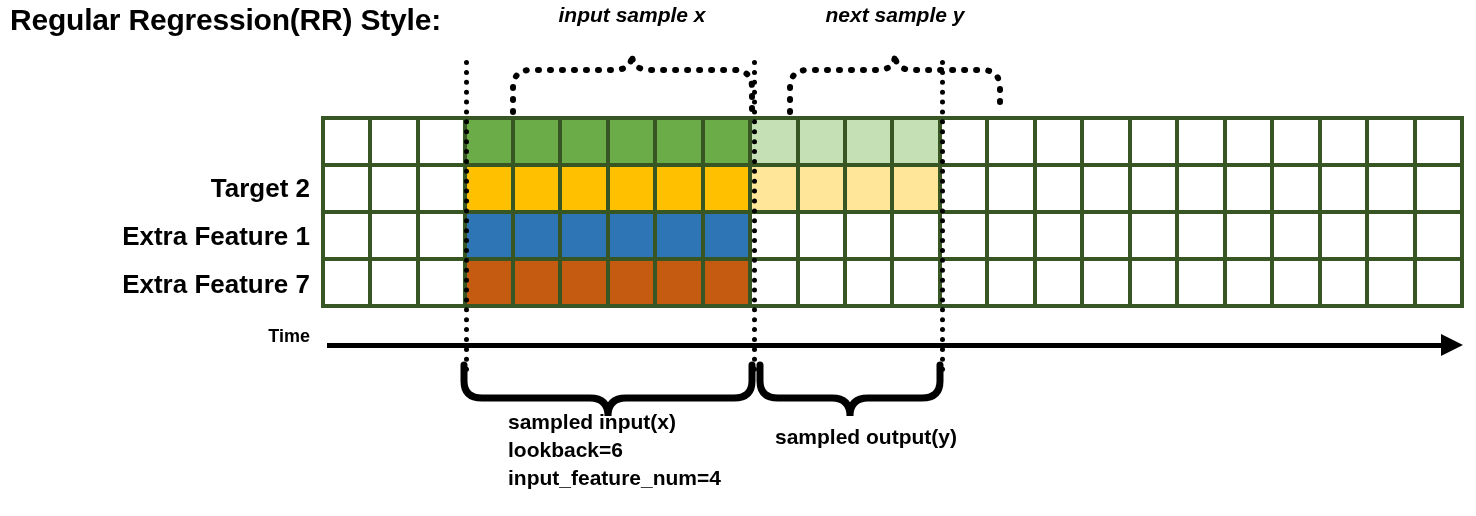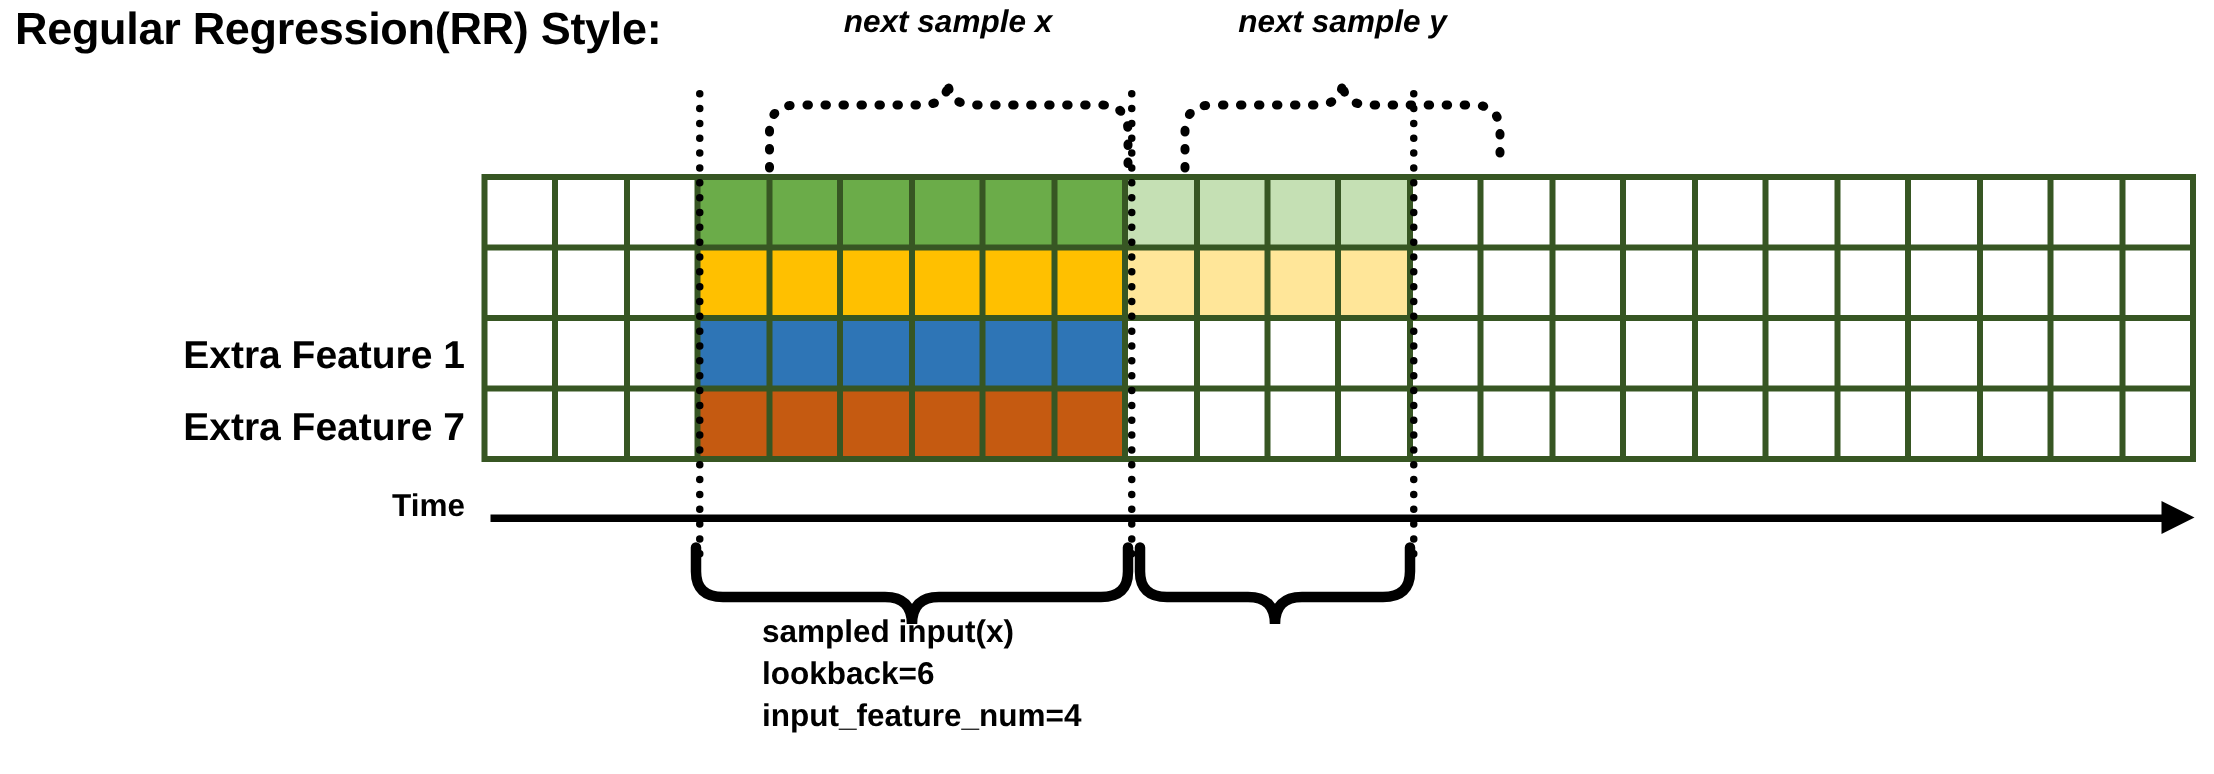--- a/index.html
+++ b/index.html
@@ -17,21 +17,21 @@
   
   #grid{left:321px;top:116px;width:1143px;height:192px;
         background:#375623;display:grid;
         grid-template-columns:repeat(24,1fr);
         grid-template-rows:repeat(4,1fr);
         gap:4px;padding:4px;box-sizing:border-box;}
   .cell{background:#ffffff;}
 
   
   #timelabel{left:0;top:326px;width:310px;text-align:right;
-             font-size:21px;font-weight:700;white-space:nowrap;}
+             font-size:18px;font-weight:700;white-space:nowrap;}
   #axisline{left:327px;top:343px;width:1120px;height:5px;background:#000;}
   #axisarrow{left:1441px;top:334px;width:0;height:0;
              border-top:11px solid transparent;border-bottom:11px solid transparent;
              border-left:22px solid #000;}
 
   
   .vdot{position:absolute;width:0;border-left:5px dotted #000;}
 
   
   svg.ovl{position:absolute;left:0;top:0;width:1476px;height:516px;
@@ -41,20 +41,21 @@
   .toplabel{position:absolute;font-size:21px;font-style:italic;font-weight:700;
             white-space:nowrap;text-align:center;}
   .botblock{position:absolute;font-size:21px;font-weight:700;line-height:1.33;white-space:nowrap;}
 </style>
 </head>
 <body>
 
 <div class="abs" id="title">Regular Regression(RR) Style:</div>
 
 <div class="abs" id="labelcol">
+  <div class="rowlabel" style="top:48px;">Target 2</div>
   <div class="rowlabel" style="top:96px;">Extra Feature 1</div>
   <div class="rowlabel" style="top:144px;">Extra Feature 7</div>
 </div>
 
 <div class="abs" id="grid" style="background: rgb(55, 86, 35);">
     <div class="cell" style="background: rgb(255, 255, 255);"></div>
     <div class="cell" style="background: rgb(255, 255, 255);"></div>
     <div class="cell" style="background: rgb(255, 255, 255);"></div>
     <div class="cell" style="background: rgb(107, 172, 73);"></div>
     <div class="cell" style="background: rgb(107, 172, 73);"></div>
@@ -163,22 +164,23 @@
 
   <path d="M513,112 L513,88 Q513,70 531,70 L614,70 Q632,70 632,54 Q632,70 650,70 L734,70 Q752,70 752,88 L752,112" fill="none" stroke="#000" stroke-width="6" stroke-linecap="round" stroke-dasharray="1 11"></path>
 
   <path d="M790,112 L790,88 Q790,70 808,70 L877,70 Q895,70 895,54 Q895,70 913,70 L982,70 Q1000,70 1000,88 L1000,112" fill="none" stroke="#000" stroke-width="6" stroke-linecap="round" stroke-dasharray="1 11"></path>
 
   <path d="M464,365 L464,381 Q464,398 482,398 L590,398 Q608,398 608,416 Q608,398 626,398 L734,398 Q752,398 752,381 L752,365" fill="none" stroke="#000" stroke-width="7" stroke-linecap="round"></path>
 
   <path d="M760,365 L760,381 Q760,398 778,398 L832,398 Q850,398 850,416 Q850,398 868,398 L922,398 Q940,398 940,381 L940,365" fill="none" stroke="#000" stroke-width="7" stroke-linecap="round"></path>
 </svg>
 
-<div class="toplabel" style="left:532px;top:3px;width:200px;">next sample x</div>
+<div class="toplabel" style="left:532px;top:3px;width:200px;">input sample x</div>
 <div class="toplabel" style="left:795px;top:3px;width:200px;">next sample y</div>
 
 <div class="botblock" style="left:508px;top:408px;">
   <div>sampled input(x)</div>
   <div>lookback=6</div>
   <div>input_feature_num=4</div>
 </div>
 <div class="botblock" style="left:775px;top:423px;">
+  <div>sampled output(y)</div>
 </div>
 
 </body></html>

